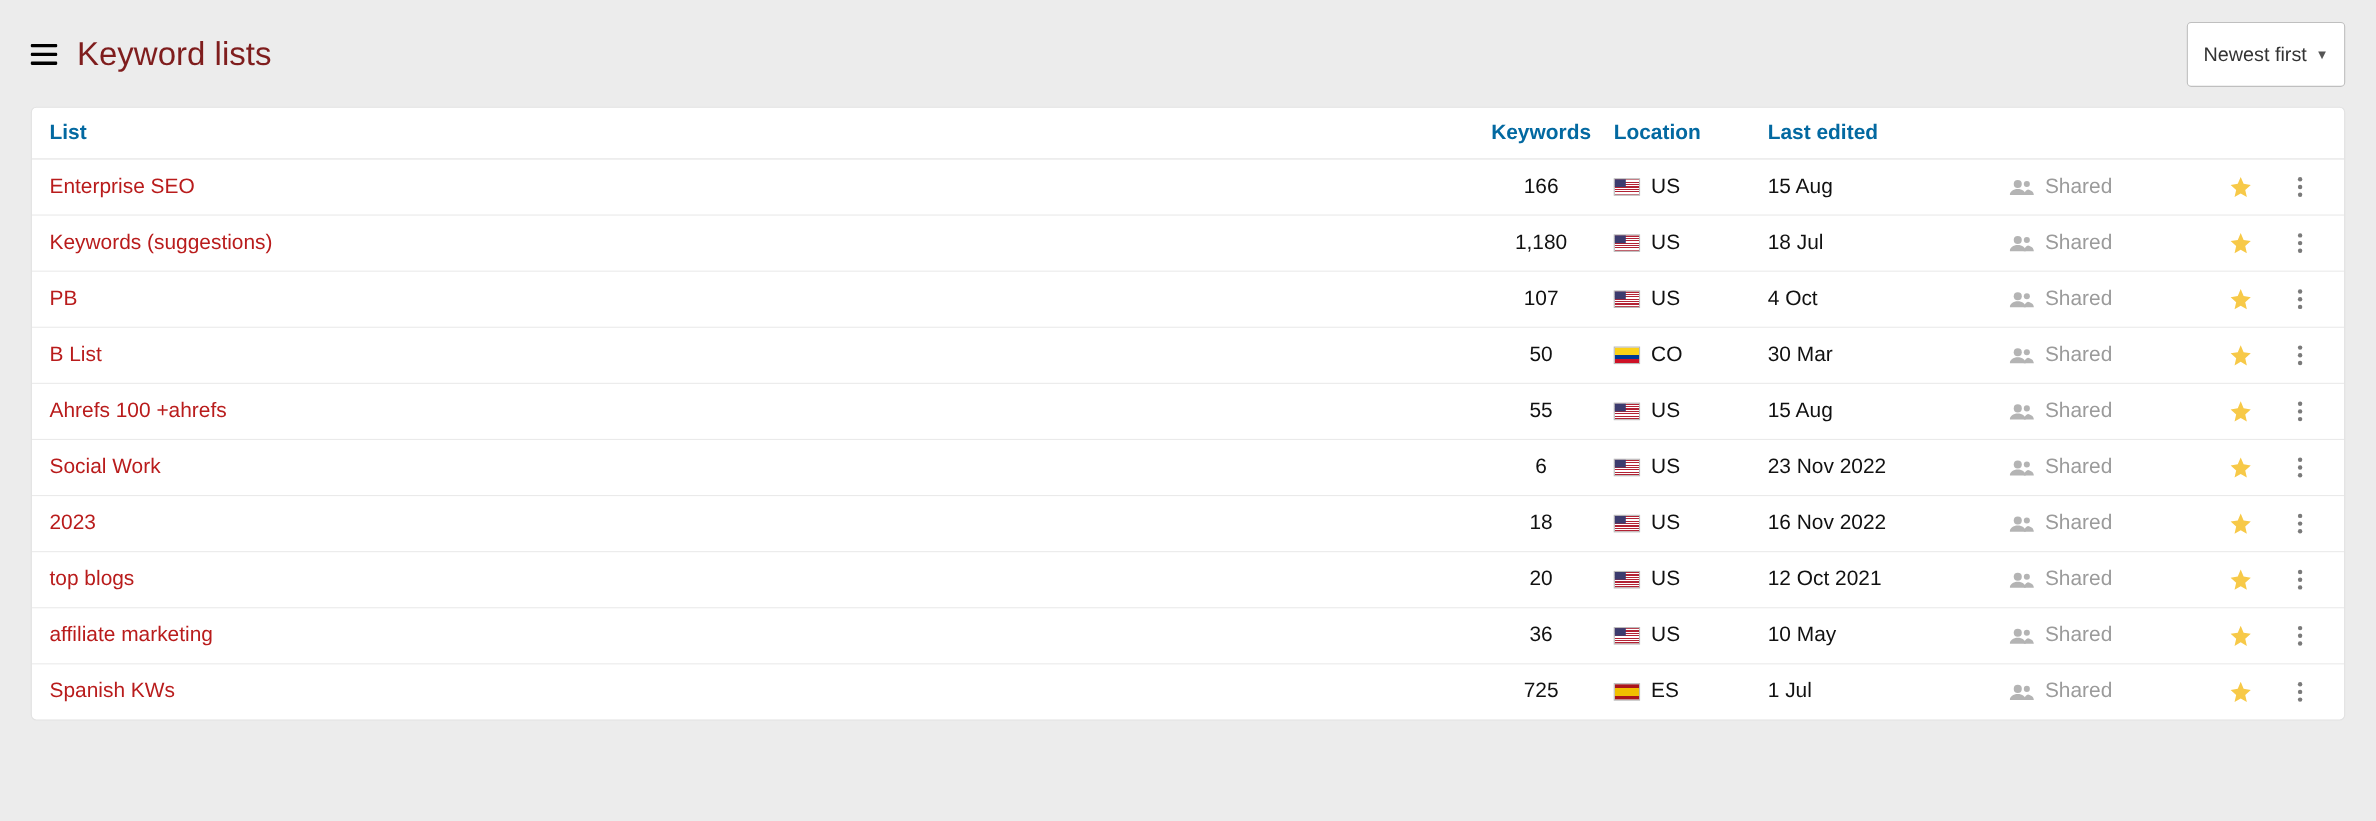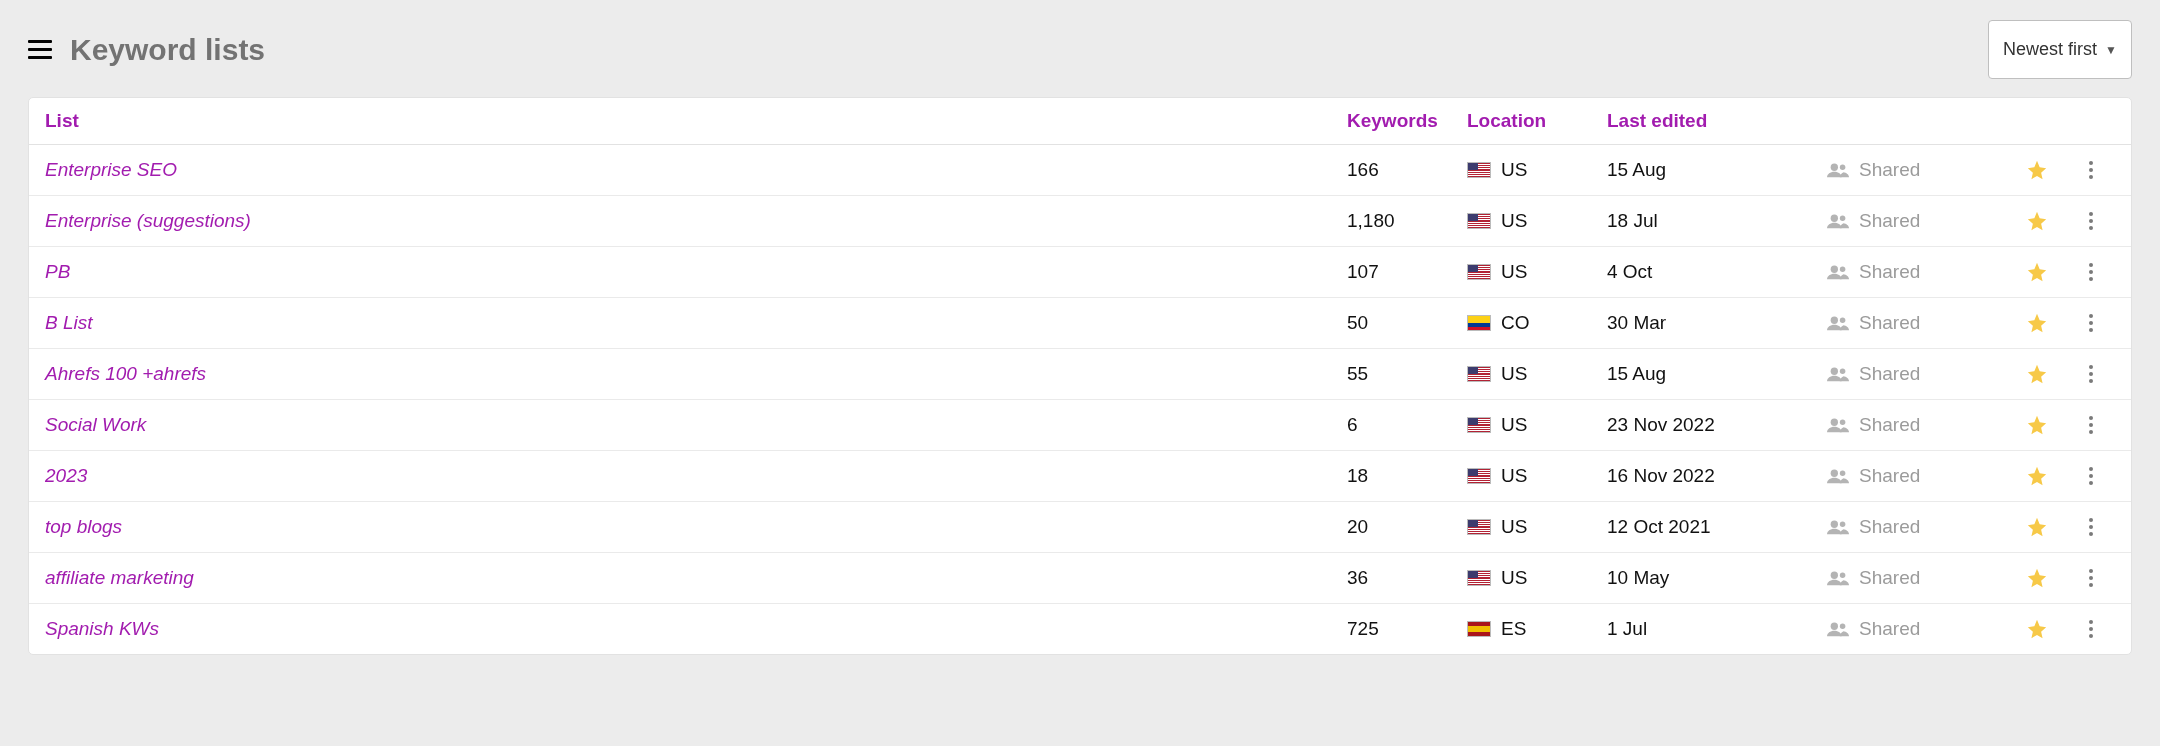--- a/index.html
+++ b/index.html
@@ -35,22 +35,22 @@
     cursor: pointer;
   }
   .hamburger span {
     display: block;
     height: 3px;
     background: #000;
     border-radius: 1px;
   }
   .page-title {
     font-size: 30px;
-    font-weight: 700;
-    color: #737373;
+    font-weight: 400;
+    color: #7f1d1d;
   }
   .sort-btn {
     display: inline-flex;
     align-items: center;
     gap: 8px;
     padding: 18px 14px;
     background: #fff;
     border: 1px solid #bfbfbf;
     border-radius: 4px;
     font-size: 18px;
@@ -72,33 +72,32 @@
     display: grid;
     grid-template-columns: 1fr 120px 140px 220px 180px 60px 48px;
     align-items: center;
     padding: 12px 16px;
     border-bottom: 1px solid #eaeaea;
     font-size: 19px;
   }
   .row.header {
     font-weight: 700;
     font-size: 19px;
-    color: #a21caf;
+    color: #0369a1;
     border-bottom: 1px solid #e2e2e2;
   }
   .row:last-child {
     border-bottom: none;
   }
   .cell-list a {
-    color: #a21caf;
+    color: #b91c1c;
     text-decoration: none;
     cursor: pointer;
-    font-style: italic;
-  }
-  .cell-keywords { text-align: left; padding-right: 12px; }
+  }
+  .cell-keywords { text-align: center; padding-right: 12px; }
   .cell-location { display: flex; align-items: center; gap: 10px; }
   .cell-lastedited { }
   .cell-shared {
     display: flex;
     align-items: center;
     gap: 10px;
     color: #9b9b9b;
   }
   .cell-star {
     display: flex;
@@ -237,21 +236,21 @@
           </div>
           <div class="cell-actions">
             <div class="kebab">
               <span></span>
               <span></span>
               <span></span>
             </div>
           </div>
         </div>
         <div class="row">
-          <div class="cell-list"><a>Enterprise (suggestions)</a></div>
+          <div class="cell-list"><a>Keywords (suggestions)</a></div>
           <div class="cell-keywords">1,180</div>
           <div class="cell-location">
             <span class="flag us"></span>
             <span>US</span>
           </div>
           <div class="cell-lastedited">18 Jul</div>
           <div class="cell-shared">
             <span class="people-icon">
               <svg width="22" height="16" viewBox="0 0 24 16" fill="currentColor">
                 <circle cx="8" cy="5" r="4"></circle>

